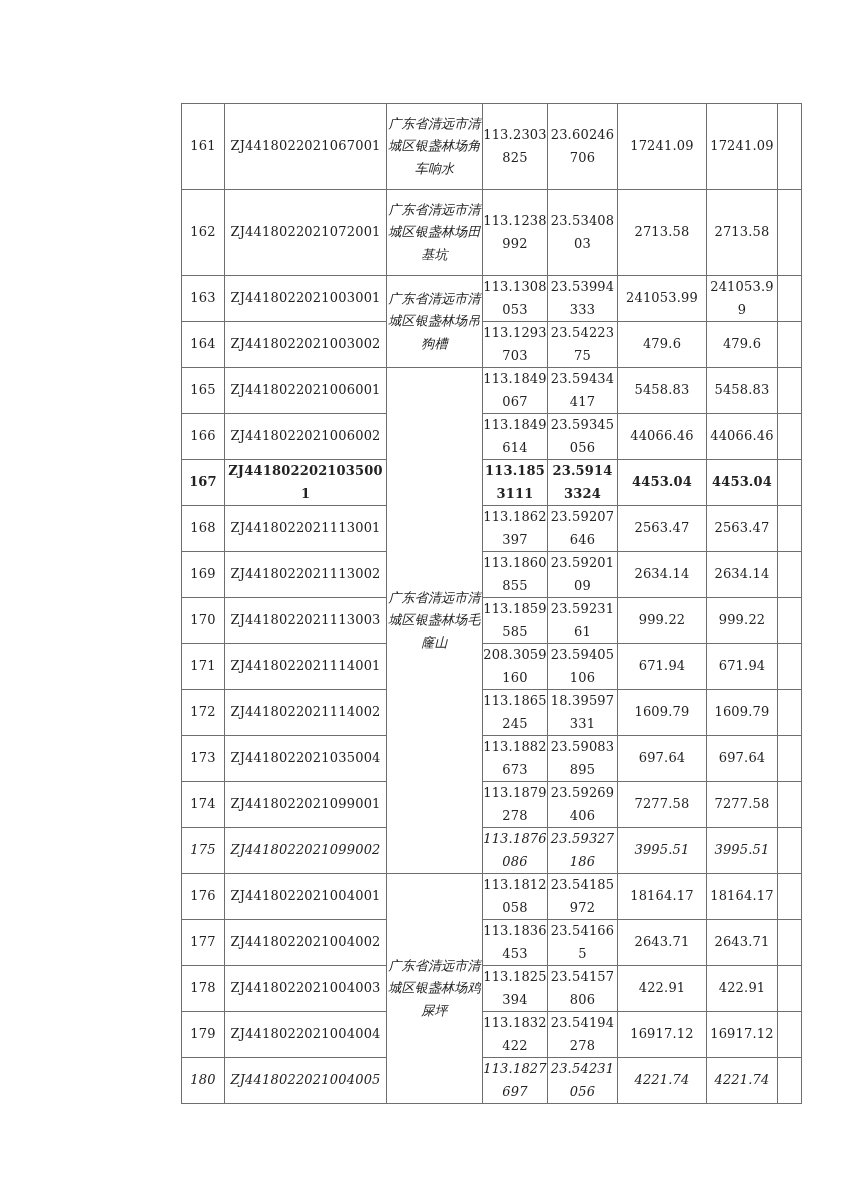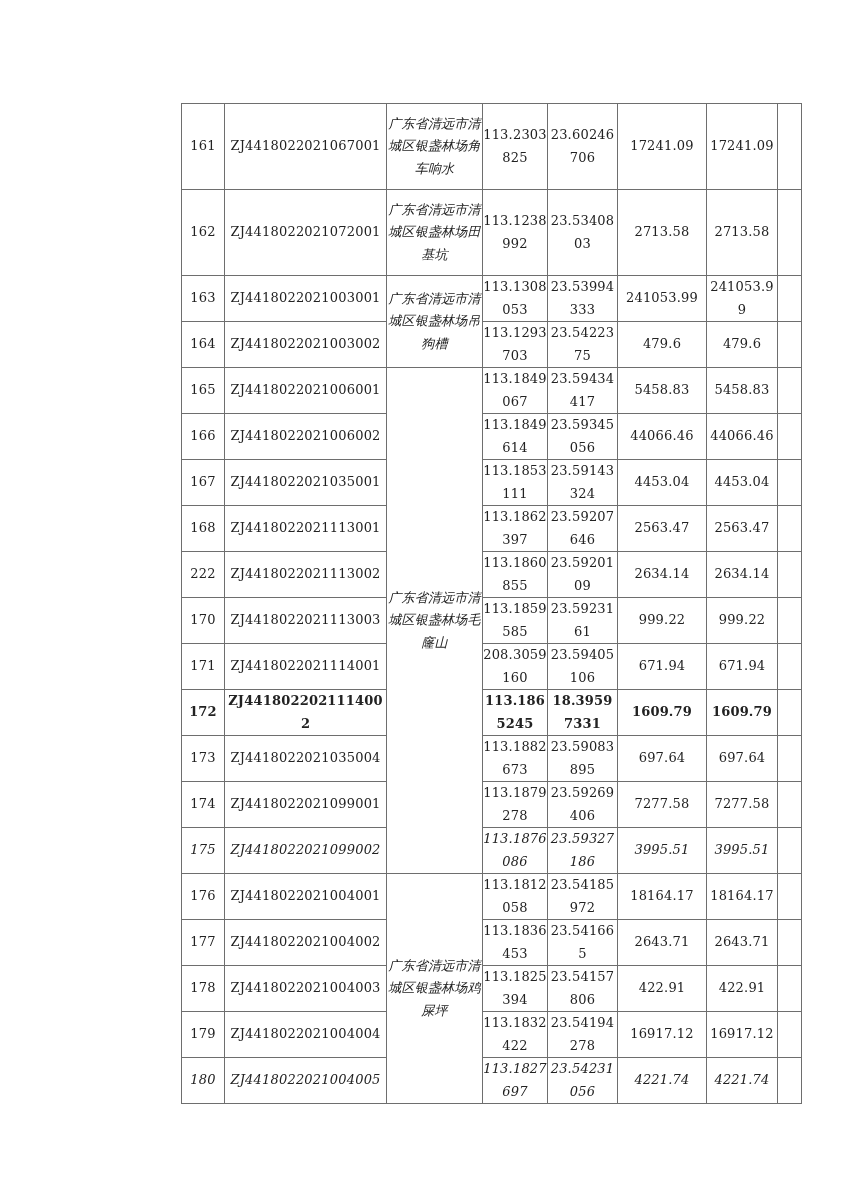--- a/index.html
+++ b/index.html
@@ -73,40 +73,40 @@
       </tr>
       <tr style="height: 45px;">
         <td class="no">166</td>
         <td class="code">ZJ4418022021006002</td>
         <td class="lon">113.1849614</td>
         <td class="lat">23.59345056</td>
         <td class="area1">44066.46</td>
         <td class="area2">44066.46</td>
         <td class="note"></td>
       </tr>
-      <tr style="height: 45px;">
+      <tr style="height: 45px; font-weight: bold;">
         <td class="no">167</td>
         <td class="code">ZJ4418022021035001</td>
         <td class="lon">113.1853111</td>
         <td class="lat">23.59143324</td>
         <td class="area1">4453.04</td>
         <td class="area2">4453.04</td>
         <td class="note"></td>
       </tr>
       <tr style="height: 45px;">
         <td class="no">168</td>
         <td class="code">ZJ4418022021113001</td>
         <td class="lon">113.1862397</td>
         <td class="lat">23.59207646</td>
         <td class="area1">2563.47</td>
         <td class="area2">2563.47</td>
         <td class="note"></td>
       </tr>
       <tr style="height: 45px;">
-        <td class="no">222</td>
+        <td class="no">169</td>
         <td class="code">ZJ4418022021113002</td>
         <td class="lon">113.1860855</td>
         <td class="lat">23.5920109</td>
         <td class="area1">2634.14</td>
         <td class="area2">2634.14</td>
         <td class="note"></td>
       </tr>
       <tr style="height: 45px;">
         <td class="no">170</td>
         <td class="code">ZJ4418022021113003</td>
@@ -118,21 +118,21 @@
       </tr>
       <tr style="height: 45px;">
         <td class="no">171</td>
         <td class="code">ZJ4418022021114001</td>
         <td class="lon">208.3059160</td>
         <td class="lat">23.59405106</td>
         <td class="area1">671.94</td>
         <td class="area2">671.94</td>
         <td class="note"></td>
       </tr>
-      <tr style="height: 45px; font-weight: bold;">
+      <tr style="height: 45px;">
         <td class="no">172</td>
         <td class="code">ZJ4418022021114002</td>
         <td class="lon">113.1865245</td>
         <td class="lat">18.39597331</td>
         <td class="area1">1609.79</td>
         <td class="area2">1609.79</td>
         <td class="note"></td>
       </tr>
       <tr style="height: 45px;">
         <td class="no">173</td>

